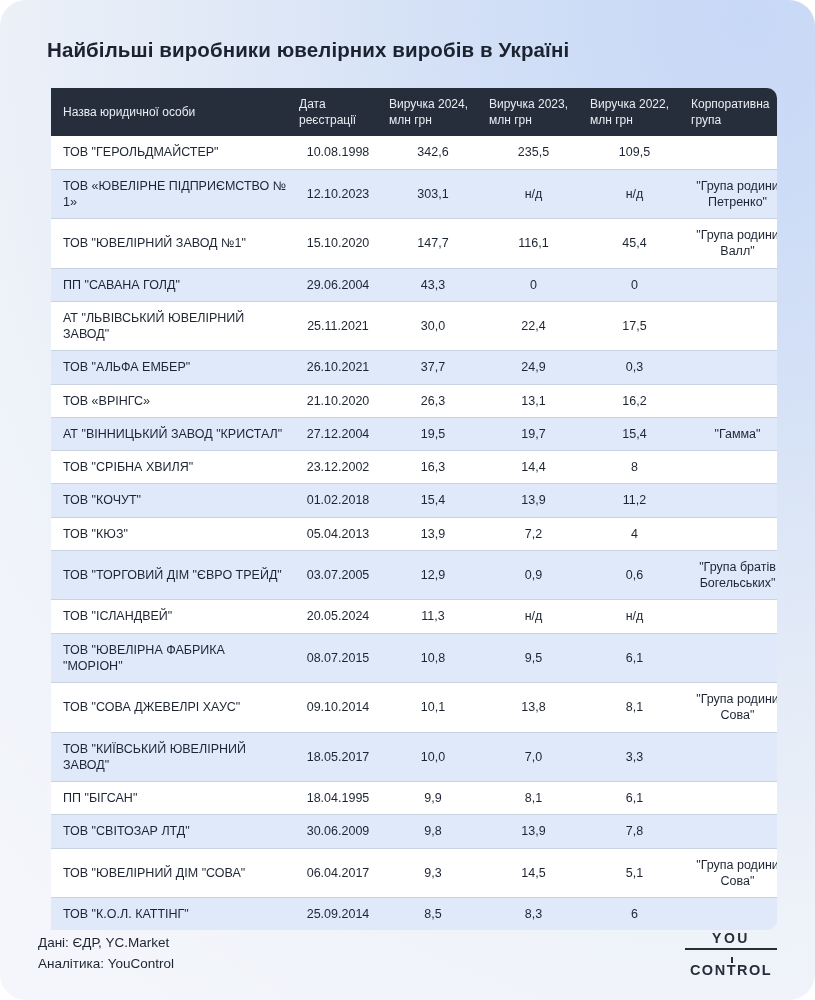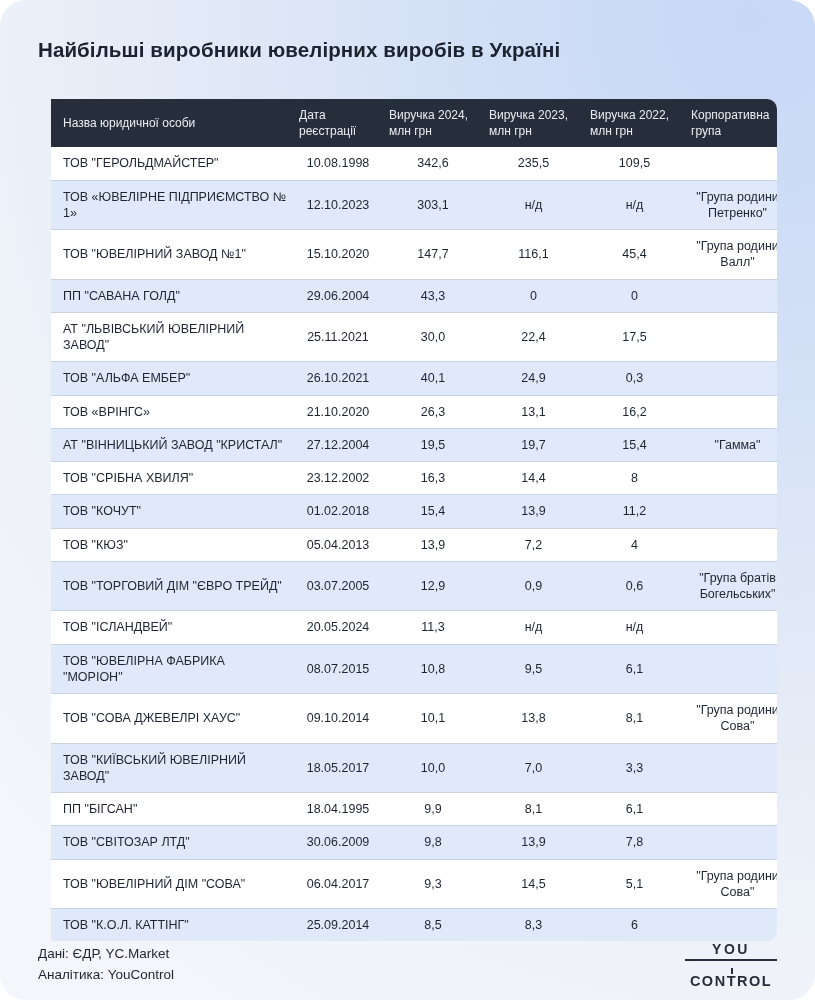--- a/index.html
+++ b/index.html
@@ -15,36 +15,36 @@
     height: 1000px;
     box-sizing: border-box;
     border-radius: 26px;
     overflow: hidden;
     background: radial-gradient(130% 120% at 92% 2%,
                 #c7d8f6 0%, #d3e0f6 28%, #e2eaf7 52%, #eef2f9 75%, #f4f6fb 100%);
     display: flex;
     flex-direction: column;
     padding: 32px 38px 34px 38px;
   }
-  .title-block { flex: 0 0 auto; }
+  .title-block { flex: 0 0 auto; margin-left: 9px; }
   h1.title {
     margin: 6px 0 0 0;
     font-size: 20.5px;
     font-weight: 700;
     letter-spacing: 0.1px;
     color: #1C2330;
   }
   p.subtitle {
     margin: 12px 0 0 0;
     font-size: 15px;
     font-weight: 400;
     color: #1C2330;
   }
   .table-wrap {
-    margin-top: 37px;
+    margin-top: 26px;
     border-radius: 10px;
     overflow: hidden;
     flex: 0 0 auto;
     padding-left: 13px;
   }
   table.producers {
     width: 739px;
     border-collapse: collapse;
     table-layout: fixed;
   }
@@ -183,21 +183,21 @@
             <td class="col-0">АТ "ЛЬВІВСЬКИЙ ЮВЕЛІРНИЙ ЗАВОД"</td>
             <td class="col-1">25.11.2021</td>
             <td class="col-2">30,0</td>
             <td class="col-3">22,4</td>
             <td class="col-4">17,5</td>
             <td class="col-5"></td>
           </tr>
           <tr>
             <td class="col-0">ТОВ "АЛЬФА ЕМБЕР"</td>
             <td class="col-1">26.10.2021</td>
-            <td class="col-2">40,1</td>
+            <td class="col-2">37,7</td>
             <td class="col-3">24,9</td>
             <td class="col-4">0,3</td>
             <td class="col-5"></td>
           </tr>
           <tr>
             <td class="col-0">ТОВ «ВРІНГС»</td>
             <td class="col-1">21.10.2020</td>
             <td class="col-2">26,3</td>
             <td class="col-3">13,1</td>
             <td class="col-4">16,2</td>

